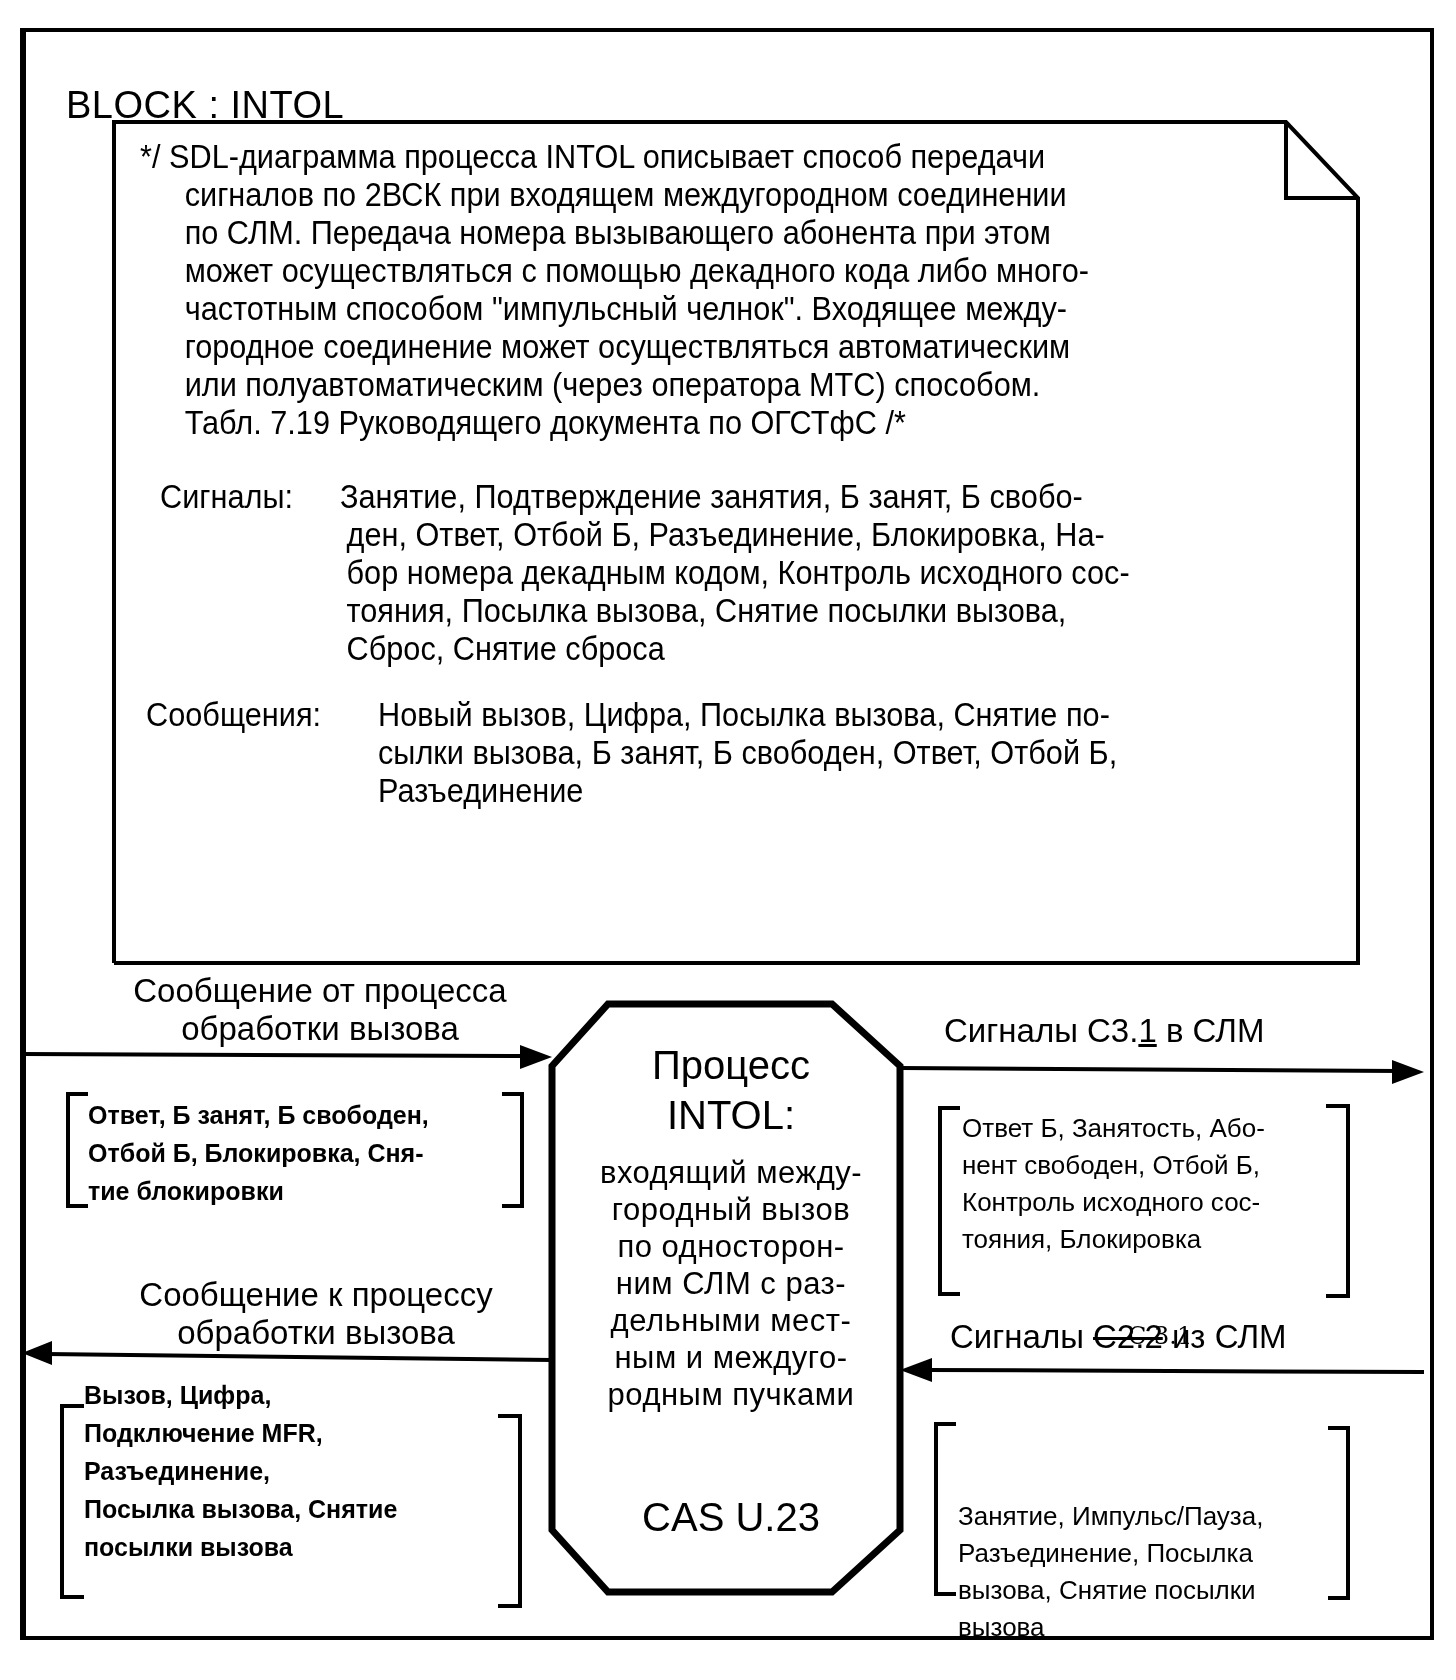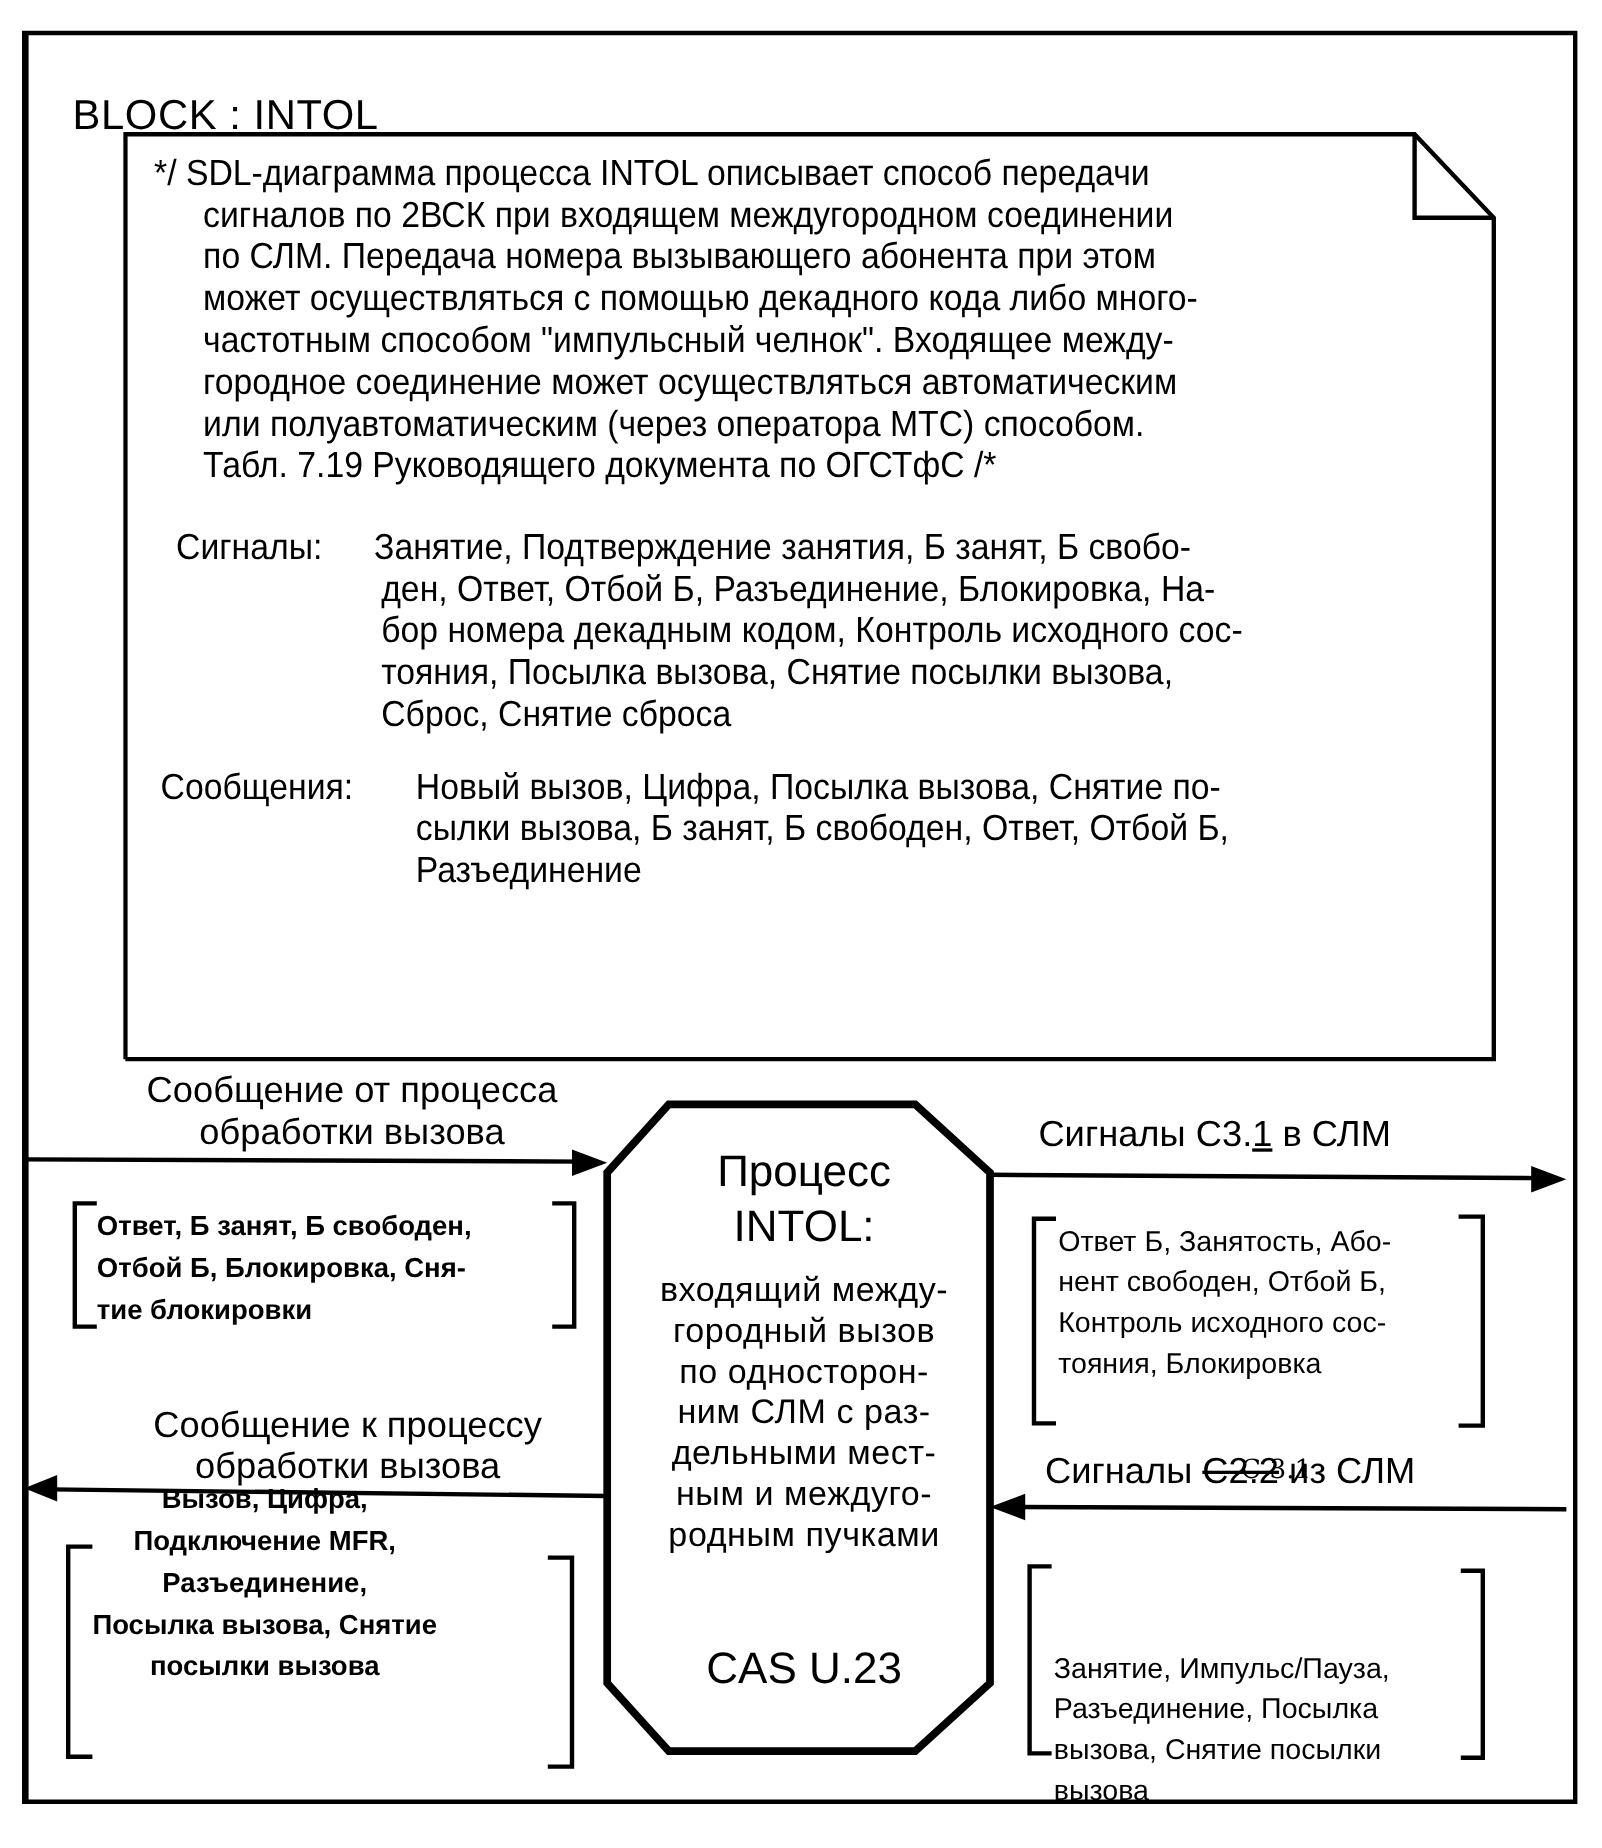--- a/index.html
+++ b/index.html
@@ -135,21 +135,21 @@
 <div class="abs bold-list" style="left:88px;top:1096px;">
   <div>Ответ, Б занят, Б свободен,</div>
   <div>Отбой Б, Блокировка, Сня-</div>
   <div>тие блокировки</div>
 </div>
 
 <div class="abs arrow-label" style="left:96px;top:1276px;width:440px;">
   <div>Сообщение к процессу</div>
   <div>обработки вызова</div>
 </div>
-<div class="abs bold-list" style="left:84px;top:1344px;text-align:center;">
+<div class="abs bold-list" style="left:84px;top:1376px;">
   <div>Вызов, Цифра,</div>
   <div>Подключение MFR,</div>
   <div>Разъединение,</div>
   <div>Посылка вызова, Снятие</div>
   <div>посылки вызова</div>
 </div>
 
 <div class="abs arrow-label" style="left:944px;top:1012px;">
   <span>Сигналы С3.</span><span class="underline-mark">1</span><span> в СЛМ</span>
 </div>

